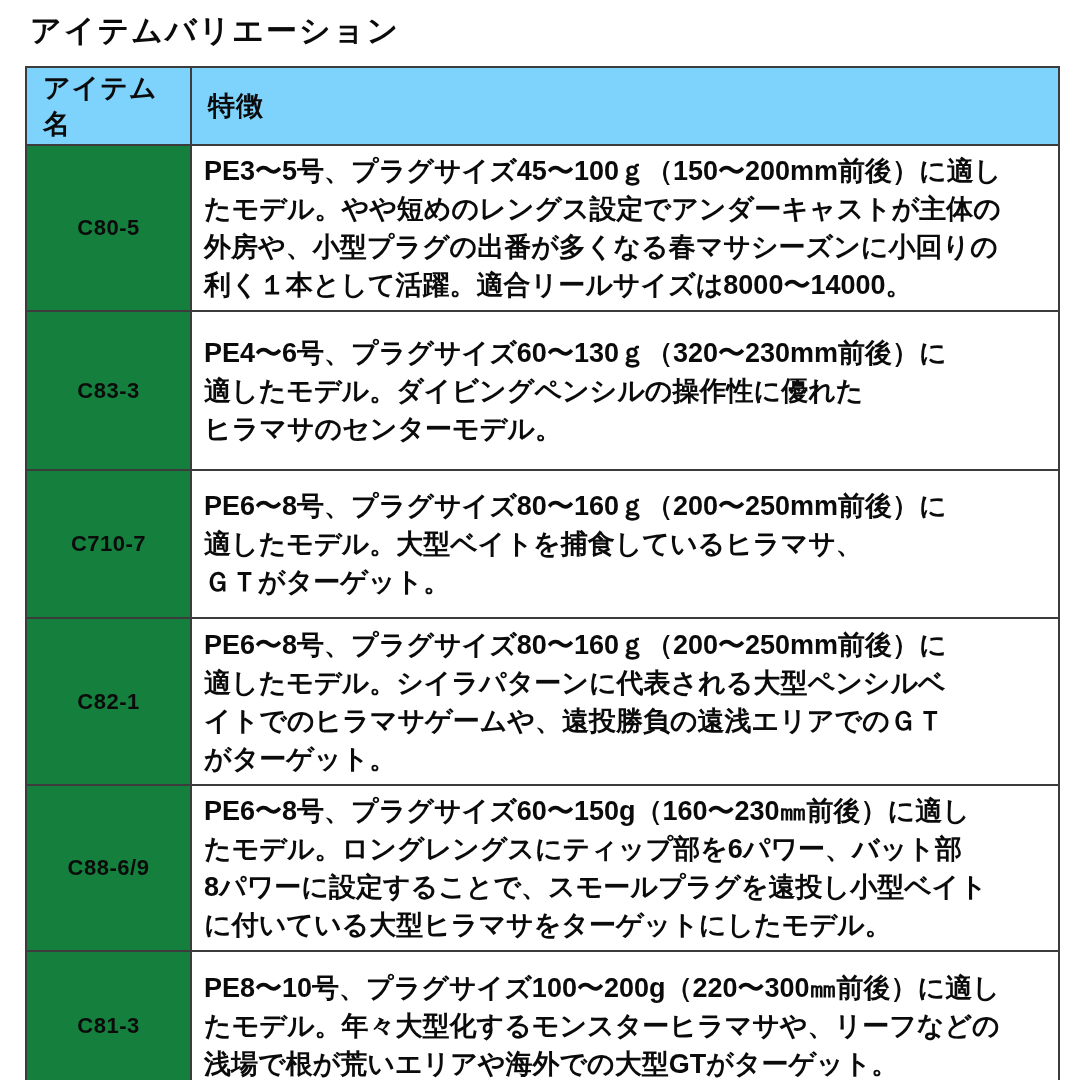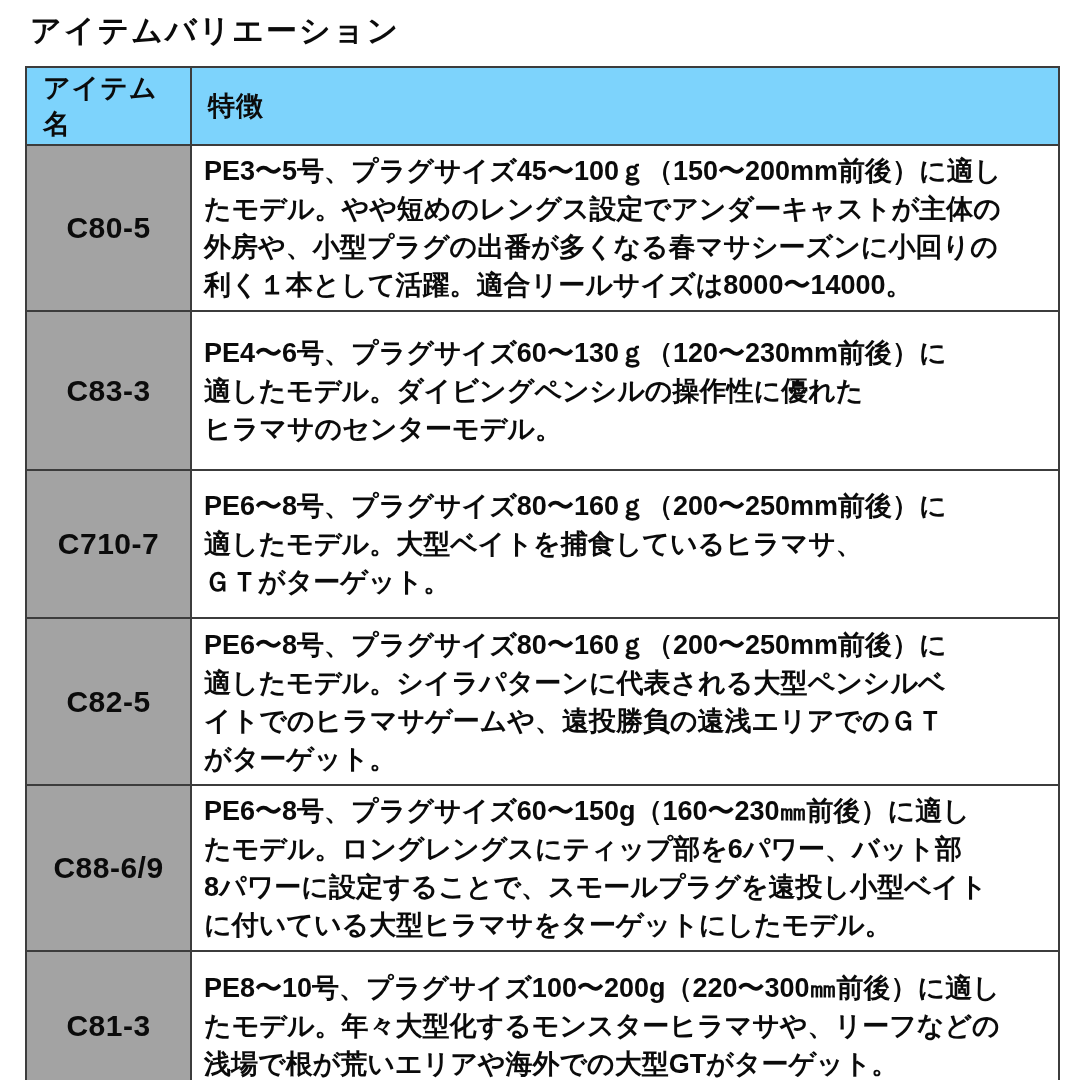--- a/index.html
+++ b/index.html
@@ -42,24 +42,24 @@
   thead tr { height: 45px; }
   thead th {
     background: #7dd3fc;
     font-size: 27px;
     text-align: left;
     vertical-align: middle;
     padding: 2px 16px;
     letter-spacing: 1px;
   }
   tbody th.item-name {
-    font-size: 30px;
+    font-size: 22px;
     text-align: center;
     vertical-align: middle;
-    background: #a3a3a3;
+    background: #15803d;
     letter-spacing: 0.5px;
   }
   td.feature {
     font-size: 27px;
     line-height: 38px;
     padding: 6px 10px 6px 12px;
     vertical-align: middle;
     white-space: pre-line;
     overflow-wrap: anywhere;
     background: #ffffff;
@@ -92,32 +92,32 @@
     <tbody>
       <tr>
         <th class="item-name">C80-5</th>
         <td class="feature">PE3〜5号、プラグサイズ45〜100ｇ（150〜200mm前後）に適し
 たモデル。やや短めのレングス設定でアンダーキャストが主体の
 外房や、小型プラグの出番が多くなる春マサシーズンに小回りの
 利く１本として活躍。適合リールサイズは8000〜14000。</td>
       </tr>
       <tr>
         <th class="item-name">C83-3</th>
-        <td class="feature">PE4〜6号、プラグサイズ60〜130ｇ（120〜230mm前後）に
+        <td class="feature">PE4〜6号、プラグサイズ60〜130ｇ（320〜230mm前後）に
 適したモデル。ダイビングペンシルの操作性に優れた
 ヒラマサのセンターモデル。</td>
       </tr>
       <tr>
         <th class="item-name">C710-7</th>
         <td class="feature">PE6〜8号、プラグサイズ80〜160ｇ（200〜250mm前後）に
 適したモデル。大型ベイトを捕食しているヒラマサ、
 ＧＴがターゲット。</td>
       </tr>
       <tr>
-        <th class="item-name">C82-5</th>
+        <th class="item-name">C82-1</th>
         <td class="feature">PE6〜8号、プラグサイズ80〜160ｇ（200〜250mm前後）に
 適したモデル。シイラパターンに代表される大型ペンシルベ
 イトでのヒラマサゲームや、遠投勝負の遠浅エリアでのＧＴ
 がターゲット。</td>
       </tr>
       <tr>
         <th class="item-name">C88-6/9</th>
         <td class="feature">PE6〜8号、プラグサイズ60〜150g（160〜230㎜前後）に適し
 たモデル。ロングレングスにティップ部を6パワー、バット部
 8パワーに設定することで、スモールプラグを遠投し小型ベイト

